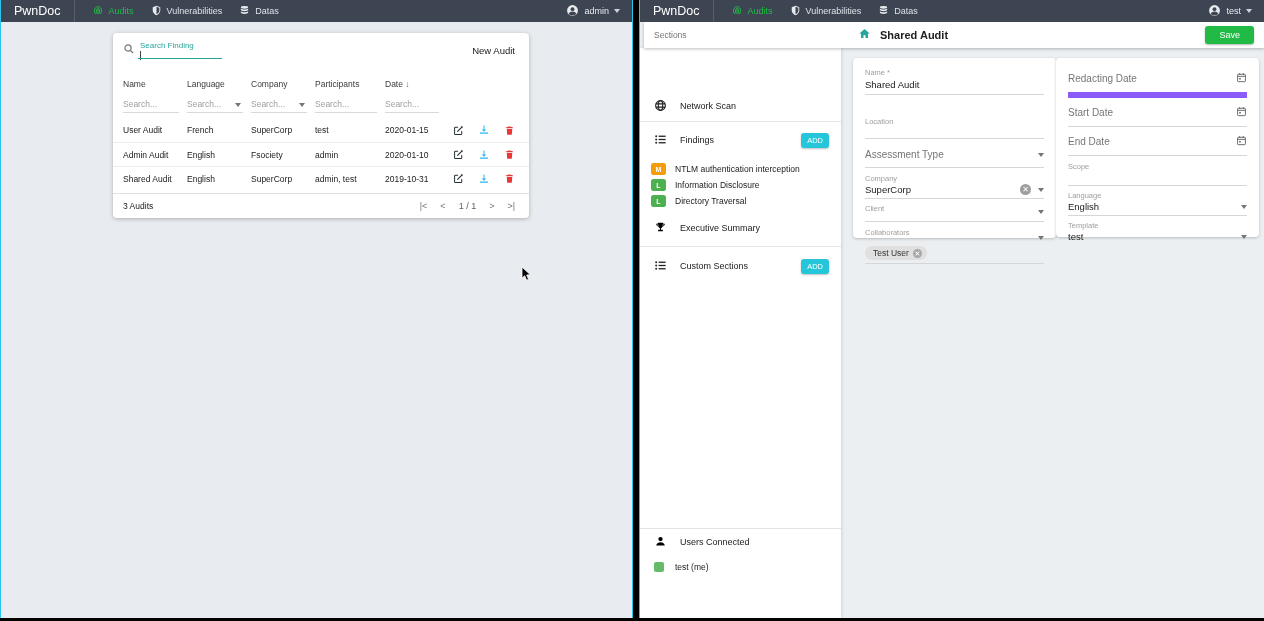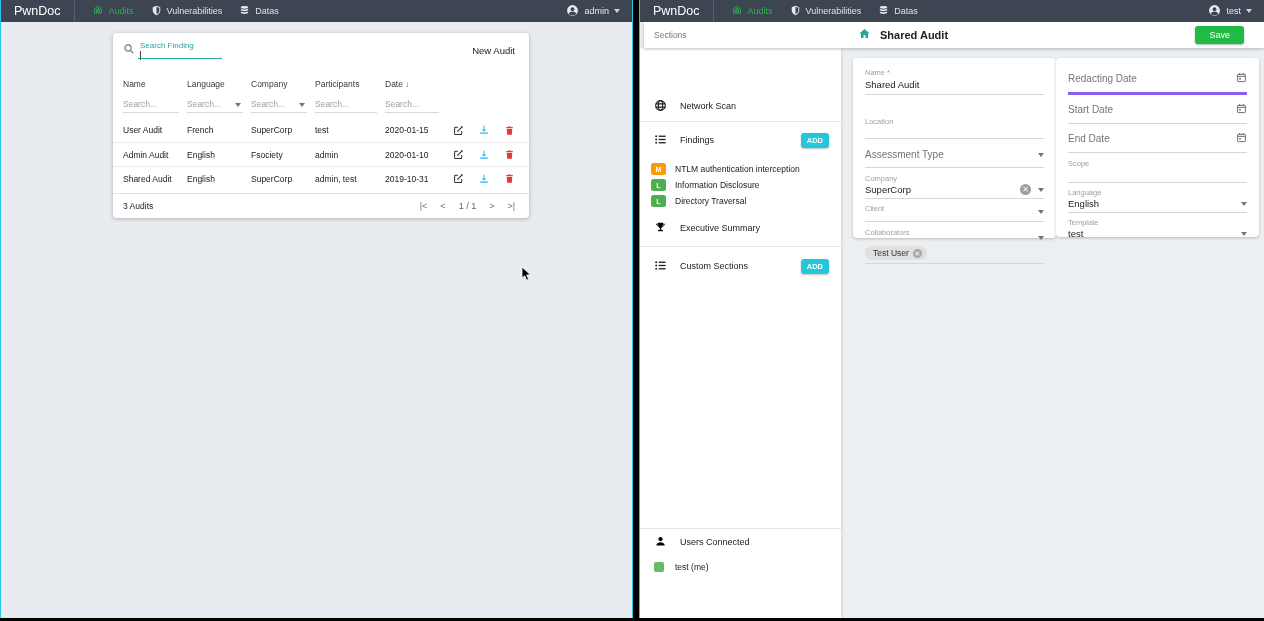--- a/index.html
+++ b/index.html
@@ -38,31 +38,31 @@
   .tfoot{position:absolute;left:0;right:0;bottom:0;height:25px;border-top:1px solid #e0e0e0;display:flex;align-items:center;justify-content:space-between;padding:0 14px 0 10px;font-size:8.5px;color:#212121;}
   .pager{display:flex;align-items:center;gap:13px;color:#757575;font-size:9px;}
   .pager span{cursor:pointer;}
   .pager .pageno{cursor:default;color:#616161;}
 
   
   .hdr-band{position:absolute;top:22px;left:4px;right:0;height:26px;background:#fff;box-shadow:0 1px 3px rgba(0,0,0,.25);display:flex;align-items:center;z-index:20;}
   .sections-label{width:201px;padding-left:10px;font-size:8.5px;color:#757575;}
   .hdr-main{flex:1;display:flex;align-items:center;gap:9px;padding-left:13px;}
   .hdr-title{font-size:11px;font-weight:bold;color:#212121;}
-  .save-btn{margin-left:auto;margin-right:20px;background:#21ba45;color:#fff;font-size:9px;padding:4px 14px;border-radius:3px;cursor:pointer;box-shadow:0 1px 2px rgba(0,0,0,.3);}
+  .save-btn{margin-left:auto;margin-right:10px;background:#21ba45;color:#fff;font-size:9px;padding:4px 14px;border-radius:3px;cursor:pointer;box-shadow:0 1px 2px rgba(0,0,0,.3);}
 
   .sidebar{position:absolute;top:48px;left:0;bottom:0;width:201px;background:#fff;box-shadow:1px 0 3px rgba(0,0,0,.12);z-index:10;}
   .side-item{display:flex;align-items:center;gap:13px;padding-left:14px;font-size:9px;color:#212121;cursor:pointer;position:relative;}
   .side-item .lbl{flex:1;}
   .gi{position:absolute;top:-2px;left:0;right:0;height:36px;background:#5b626d;color:#fff;}
   .gi-underline{position:absolute;top:34px;left:0;right:0;height:3px;background:#4caf50;}
   .net{position:absolute;top:40px;left:0;right:0;height:36px;}
   .sep{position:absolute;left:0;right:0;border-top:1px solid #e4e4e4;}
   .findings-row{position:absolute;top:74px;left:0;right:0;height:36px;}
-  .add-badge{background:#26c6da;color:#fff;font-size:7.5px;font-weight:bold;padding:3px 6px;border-radius:3px;margin-right:12px;box-shadow:0 1px 2px rgba(0,0,0,.25);cursor:pointer;}
+  .add-badge{background:#26c6da;color:#fff;font-size:7.5px;font-weight:normal;padding:3px 6px;border-radius:3px;margin-right:12px;box-shadow:0 1px 2px rgba(0,0,0,.25);cursor:pointer;}
   .finding-item{display:flex;align-items:center;gap:9px;padding-left:11px;font-size:8.5px;color:#212121;height:16px;cursor:pointer;}
   .sev-badge{width:15px;height:12px;border-radius:2.5px;color:#fff;font-size:7px;font-weight:bold;display:flex;align-items:center;justify-content:center;}
   .findings-list{position:absolute;top:113px;left:0;right:0;display:flex;flex-direction:column;gap:0;}
   .exec{position:absolute;top:164px;left:0;right:0;height:32px;}
   .custom{position:absolute;top:200px;left:0;right:0;height:36px;}
   .users-hdr{position:absolute;top:481px;left:0;right:0;height:26px;}
   .user-row{position:absolute;top:508px;left:0;right:0;height:22px;display:flex;align-items:center;gap:11px;padding-left:14px;font-size:8.5px;color:#212121;}
   .user-square{width:10px;height:10px;border-radius:2px;}
 
   .form-card{position:absolute;background:#fff;border-radius:4px;box-shadow:0 1px 3px rgba(0,0,0,.22);padding:10px 12px 8px 12px;}
@@ -426,21 +426,21 @@
           <span class="chip">
             <span>Test User</span>
             <span class="chip-x">✕</span>
           </span>
         </div>
         <div class="f-underline"></div>
       </div>
     </div>
 
     <div class="form-card" id="card-dates">
-      <div class="field f-select" style="margin-top:4px;padding-bottom:7px;border-bottom:3px solid #8b5cf6;">
+      <div class="field f-select" style="margin-top:4px;padding-bottom:7px;border-bottom:6px solid #8b5cf6;">
         <span class="sp">Redacting Date</span>
         <span><svg width="11" height="11" viewBox="0 0 24 24" fill="none" stroke="#616161" stroke-width="2">
               <rect x="3.5" y="5" width="17" height="16" rx="1.5"></rect>
               <path d="M3.5 9.5h17"></path>
               <path d="M8 2.5v4M16 2.5v4"></path>
               <rect x="7" y="13" width="3.4" height="3.4" fill="#616161" stroke="none"></rect>
             </svg></span>
       </div>
       <div class="field f-select" style="margin-top:8px;padding-bottom:7px;border-bottom:1px solid #d6d6d6;">
         <span class="sp">Start Date</span>

